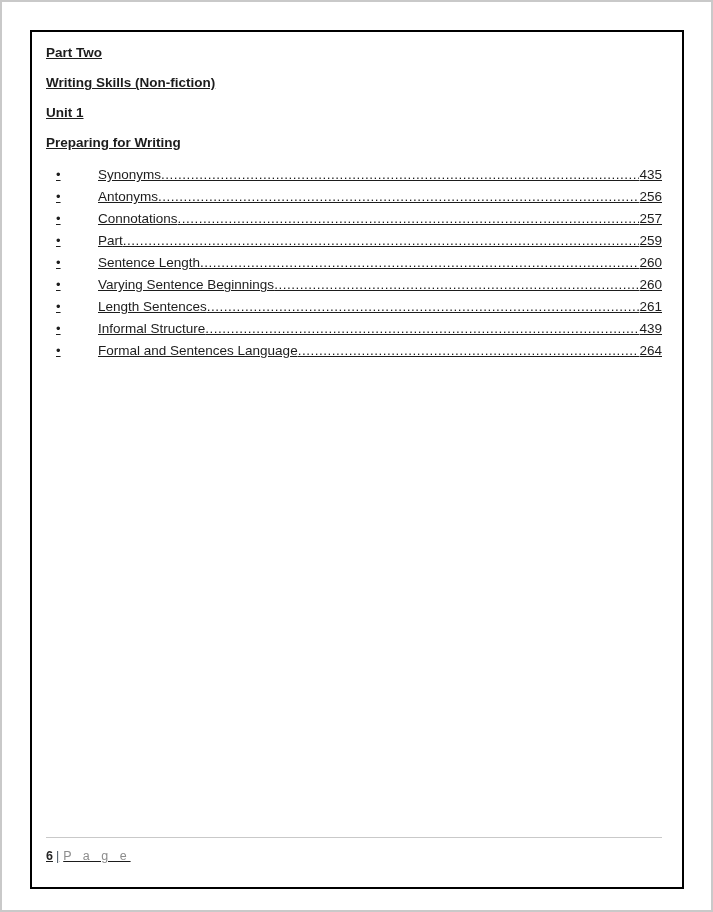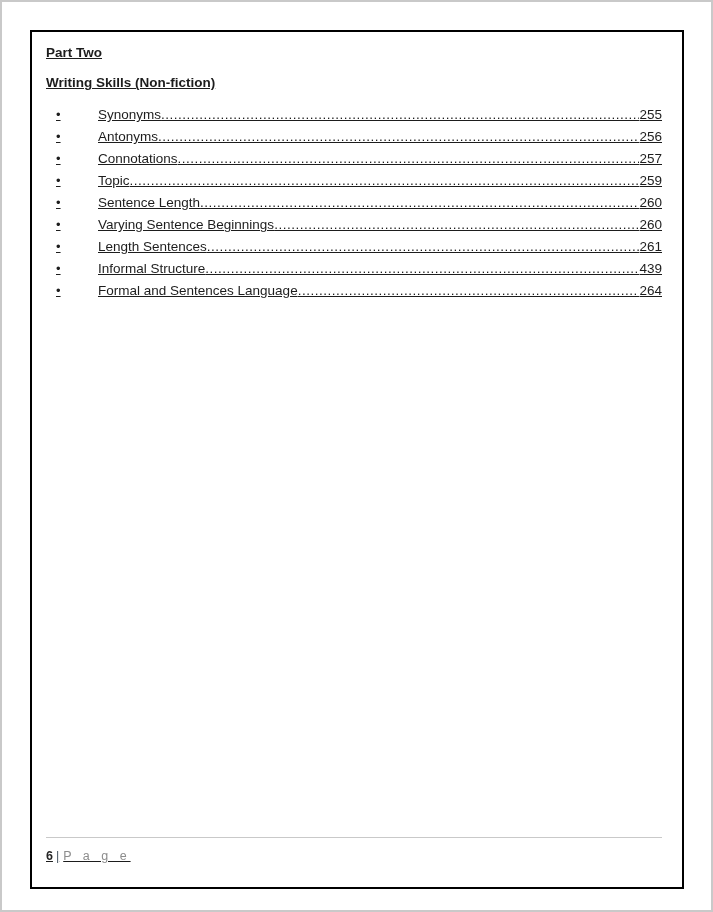--- a/index.html
+++ b/index.html
@@ -107,44 +107,46 @@
 </style>
 </head>
 <body>
 
 <div class="page">
   <div class="content-box">
 
     <div class="headings">
         <p class="heading">Part Two</p>
         <p class="heading">Writing Skills (Non-fiction)</p>
+        <p class="heading">Unit 1</p>
+        <p class="heading">Preparing for Writing</p>
       </div>
 
     <ul class="toc">
         <li class="toc-row">
     <span class="bullet">•</span>
     <span class="toc-label">Synonyms</span>
     <span class="leader"></span>
-    <span class="toc-page">255</span>
+    <span class="toc-page">435</span>
   </li>
         <li class="toc-row">
     <span class="bullet">•</span>
     <span class="toc-label">Antonyms</span>
     <span class="leader"></span>
     <span class="toc-page">256</span>
   </li>
         <li class="toc-row">
     <span class="bullet">•</span>
     <span class="toc-label">Connotations</span>
     <span class="leader"></span>
     <span class="toc-page">257</span>
   </li>
         <li class="toc-row">
     <span class="bullet">•</span>
-    <span class="toc-label">Topic</span>
+    <span class="toc-label">Part</span>
     <span class="leader"></span>
     <span class="toc-page">259</span>
   </li>
         <li class="toc-row">
     <span class="bullet">•</span>
     <span class="toc-label">Sentence Length</span>
     <span class="leader"></span>
     <span class="toc-page">260</span>
   </li>
         <li class="toc-row">

